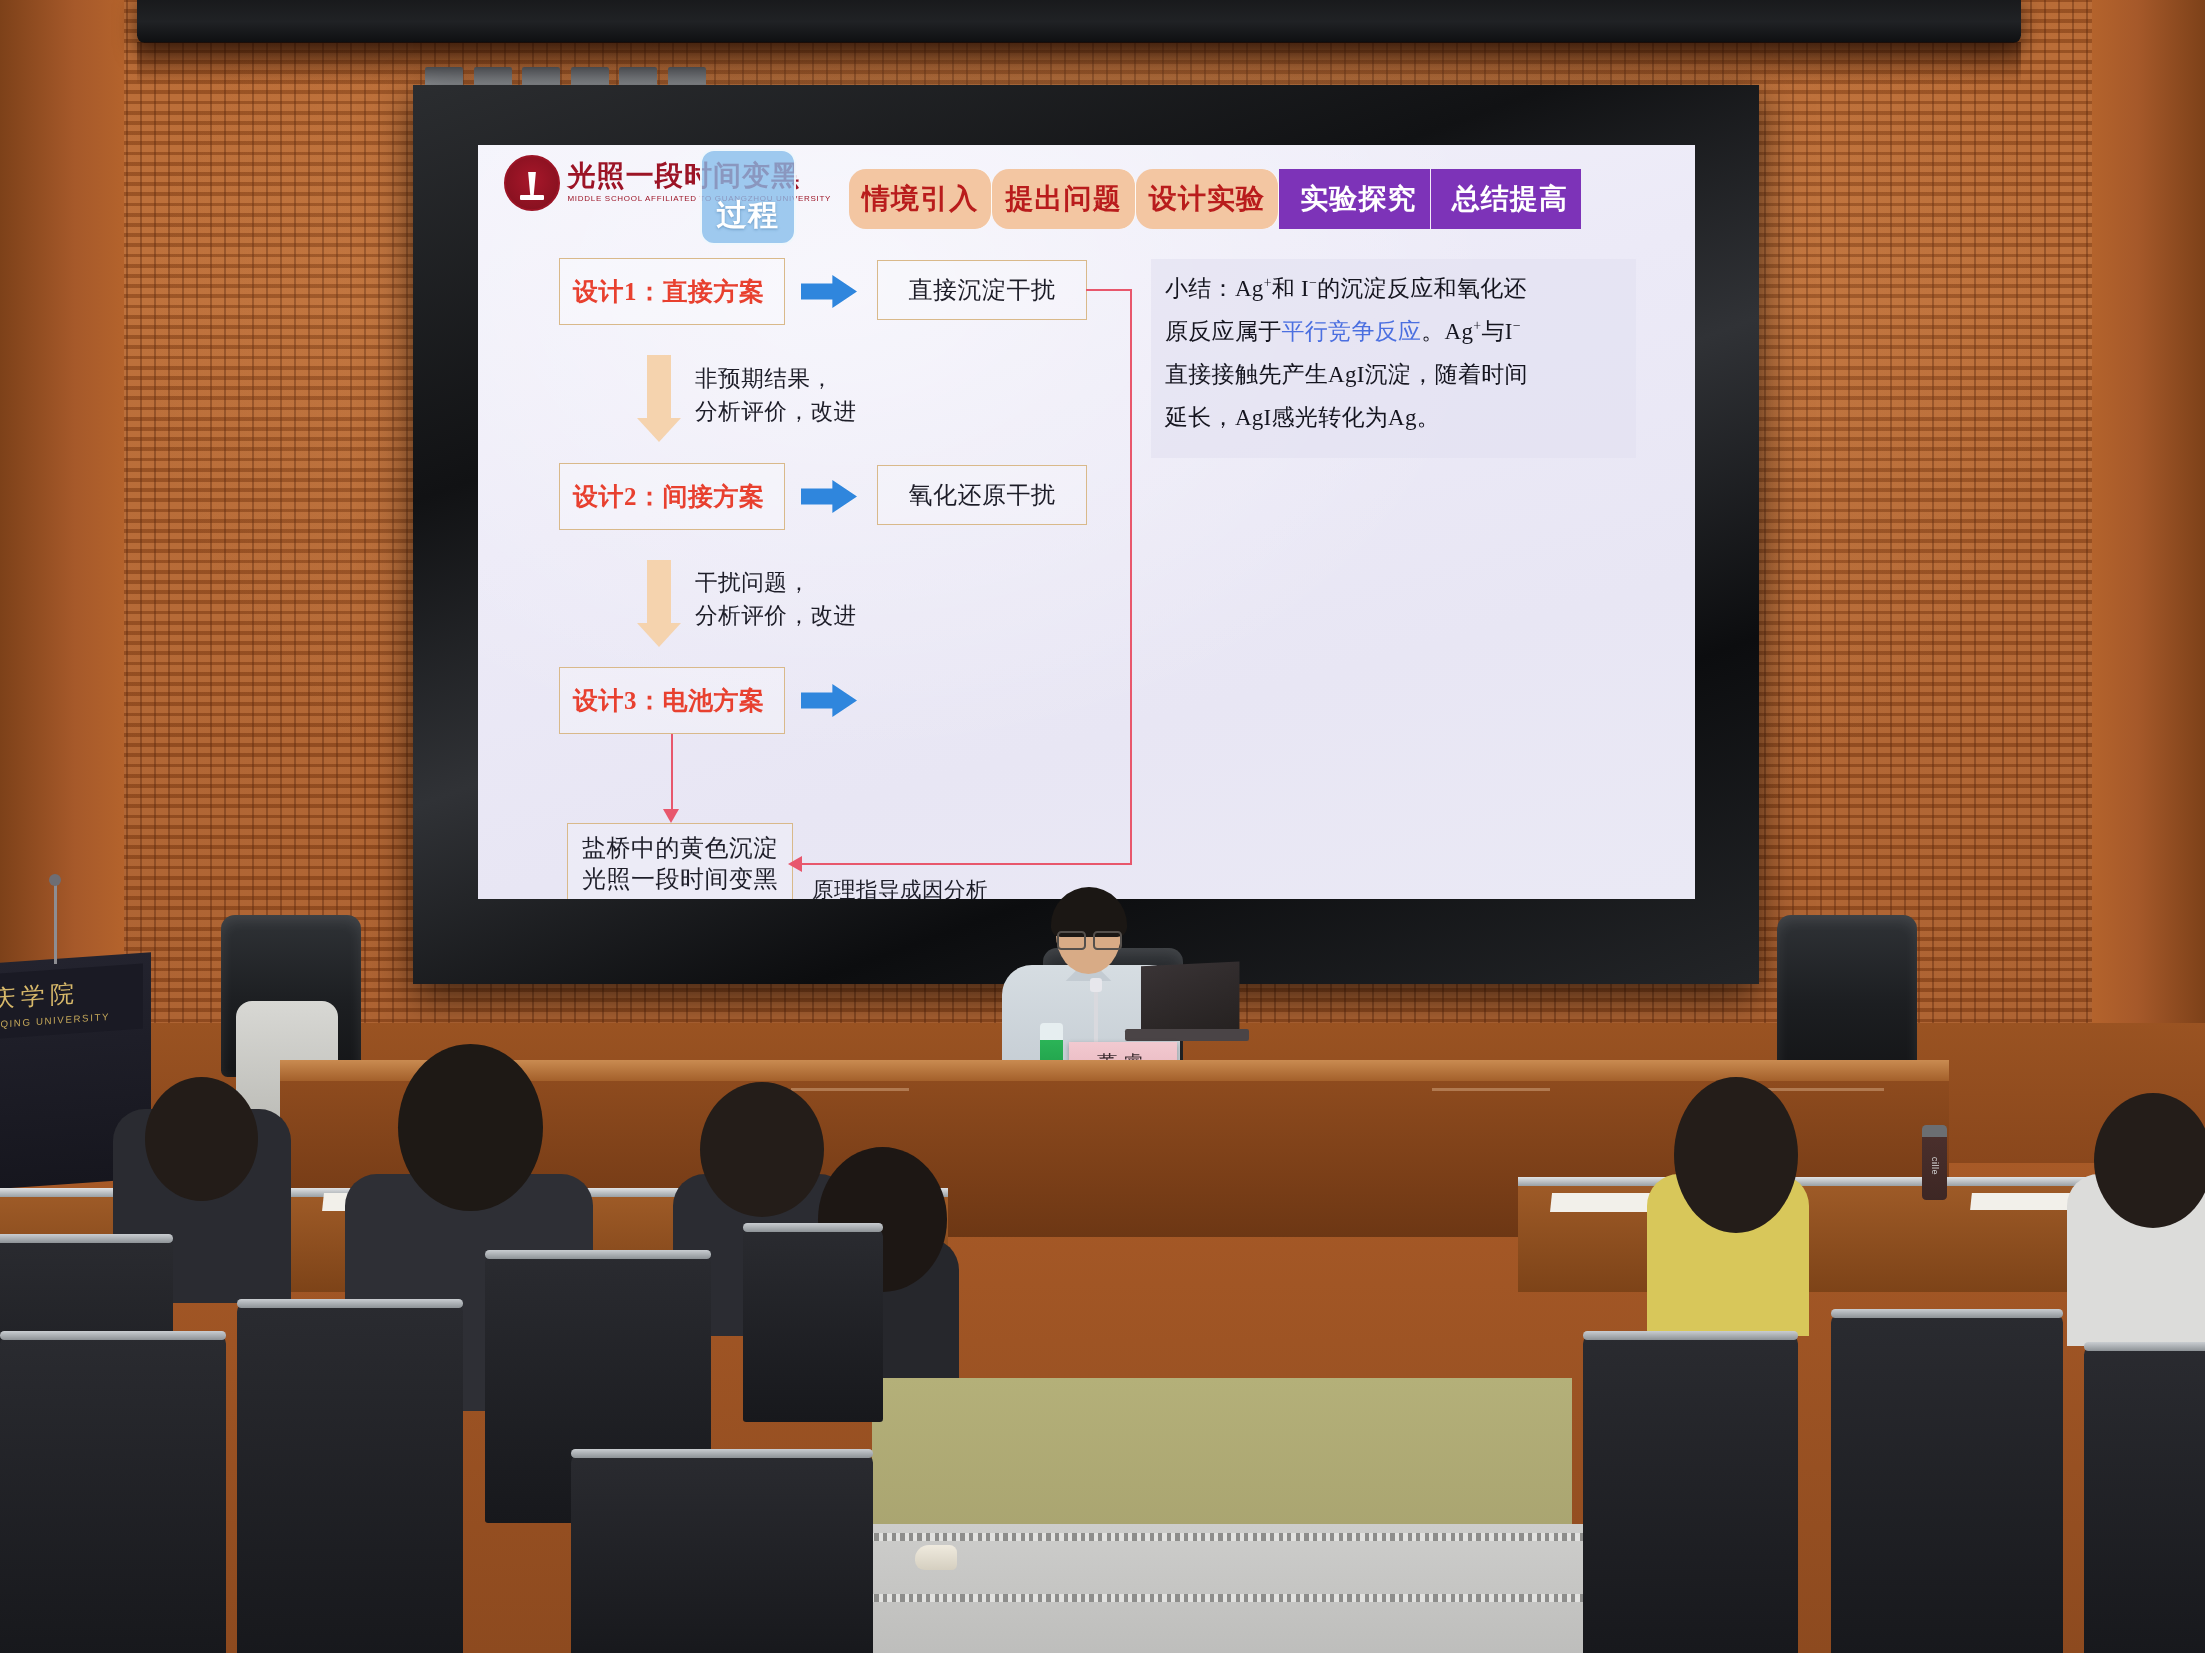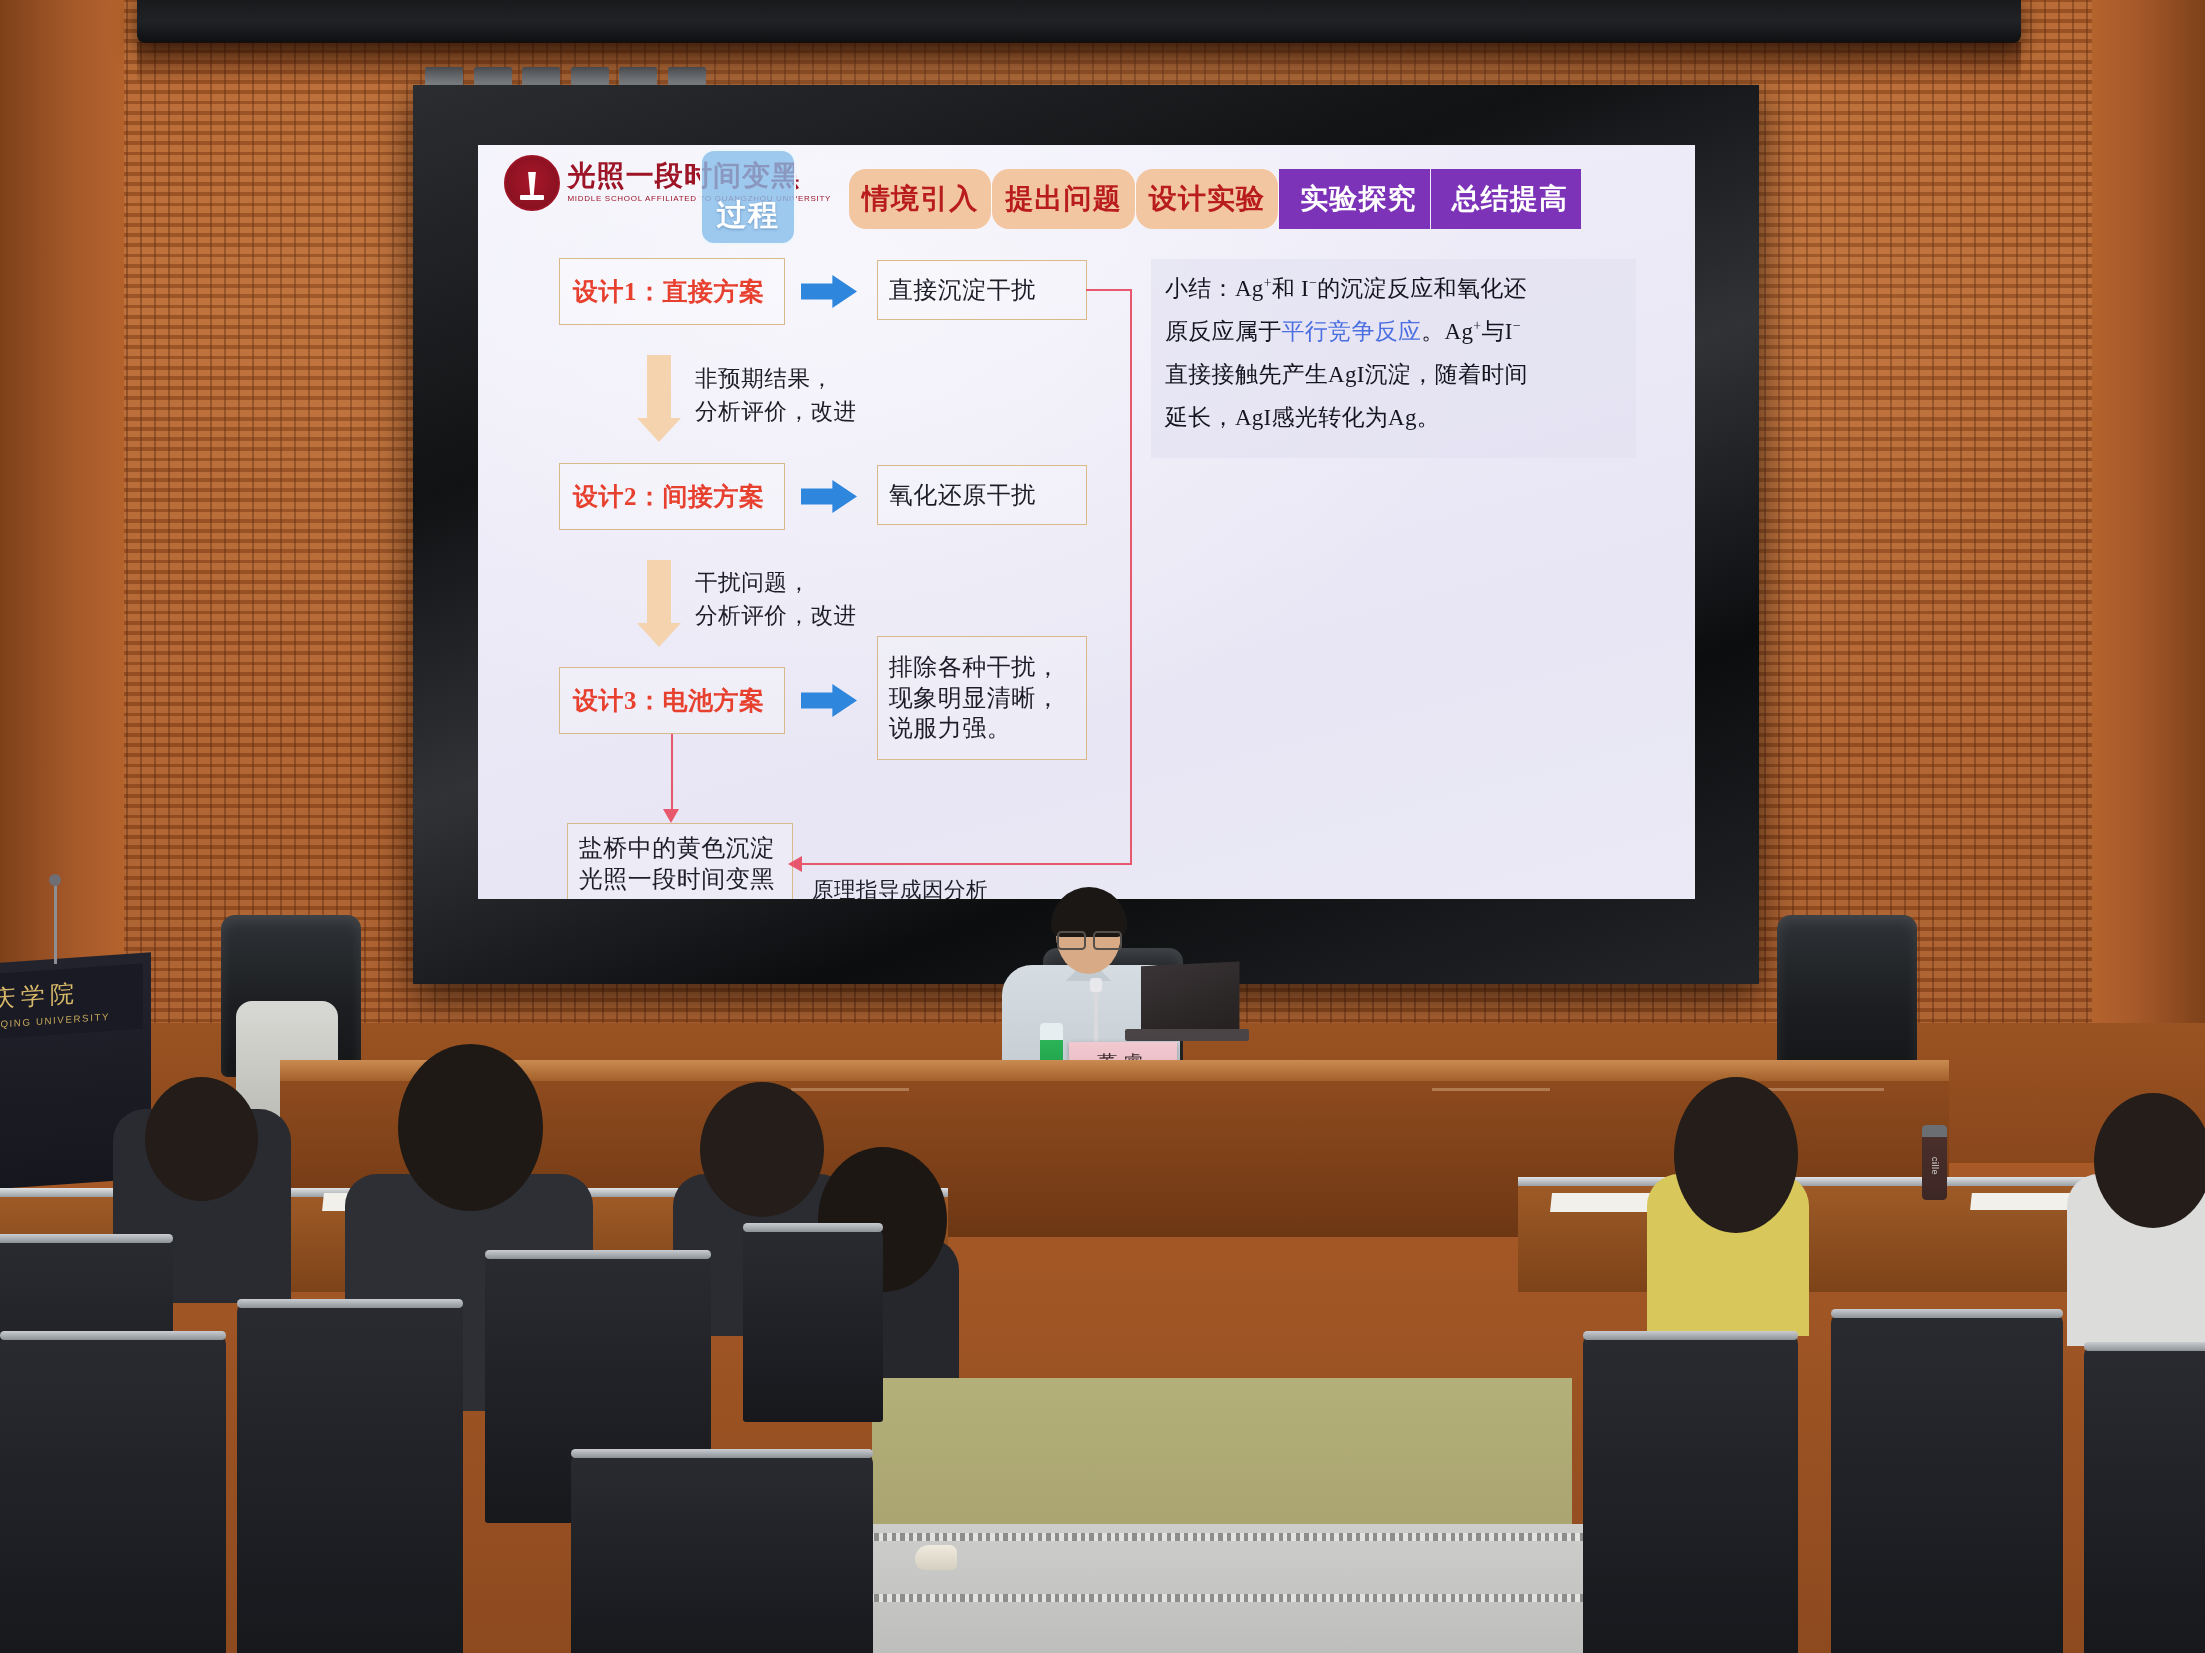--- a/index.html
+++ b/index.html
@@ -63,21 +63,21 @@
   .tabs{position:absolute;left:371px;top:24px;display:flex;height:60px;}
   .tab{display:flex;align-items:center;justify-content:center;padding:0 13px;
      font-size:28px;font-weight:bold;letter-spacing:1.1px;
      font-family:"Liberation Serif","DejaVu Serif",serif;
      border-right:1.6px solid rgba(255,255,255,.9);box-sizing:border-box;}
   .tab.peach{background:#f3c6a2;color:#b91c1c;border-radius:17px;}
   .tab.purple{background:#7d33b8;color:#fff;padding-left:21px;}
   .tab:last-child{border-right:none;}
 
   
-  .flow{position:absolute;left:81px;top:113px;width:571px;height:603px;}
+  .flow{position:absolute;left:81px;top:113px;width:571px;height:603px;text-align:center;}
   .dbox{position:absolute;border:1.6px solid #d9b98a;background:rgba(255,255,255,.26);
      display:flex;align-items:center;box-sizing:border-box;padding-left:13px;}
   .dbox span{font-size:25px;font-weight:bold;color:#e8402f;letter-spacing:0.5px;
      font-family:"Liberation Serif","DejaVu Serif",serif;white-space:nowrap;}
   .rbox{position:absolute;border:1.6px solid #d9b98a;background:rgba(255,255,255,.2);
      box-sizing:border-box;display:flex;flex-direction:column;justify-content:center;padding:5.4px 10.8px;}
   .rbox div{font-size:24px;color:#1d1d28;letter-spacing:0.5px;line-height:1.28;
      font-family:"Liberation Serif","DejaVu Serif",serif;white-space:nowrap;}
   .bluearrow{position:absolute;width:56px;height:33px;
      background:#2f86dd;clip-path:polygon(0 26%,56% 26%,56% 0,100% 50%,56% 100%,56% 74%,0 74%);}
@@ -248,25 +248,20 @@
       </div>
 
       <div class="downarrow" style="left:88px;top:302px;height:65px;"></div>
       <div class="stepnote" style="left:136px;top:310px;">干扰问题，</div>
       <div class="stepnote" style="left:136px;top:343px;">分析评价，改进</div>
 
       <div class="dbox" style="left:0;top:409px;width:226px;height:67px;">
         <span>设计3：电池方案</span>
       </div>
       <div class="bluearrow" style="left:242px;top:426px;"></div>
-      <div class="rbox" style="left:318px;top:378px;width:210px;height:124px;">
-        <div>排除各种干扰，</div>
-        <div>现象明显清晰，</div>
-        <div>说服力强。</div>
-      </div>
 
       <div class="redline" style="left:112px;top:476px;width:2.2px;height:80px;"></div>
       <div class="redArrowDown" style="left:104px;top:551px;"></div>
 
       <div class="rbox" style="left:8px;top:565px;width:226px;height:81px;">
         <div>盐桥中的黄色沉淀</div>
         <div>光照一段时间变黑</div>
       </div>
 
       <div class="redline" style="left:527px;top:31px;width:46px;height:2.2px;"></div>

